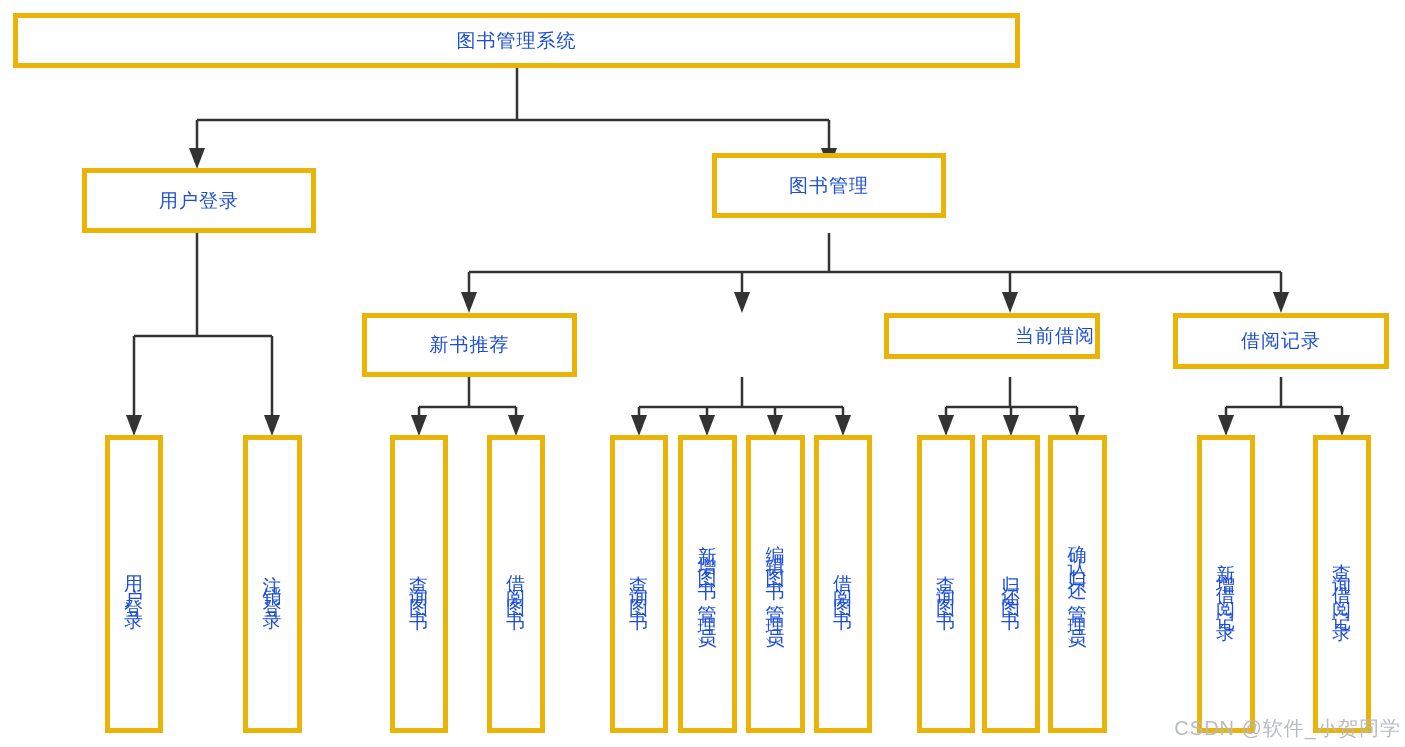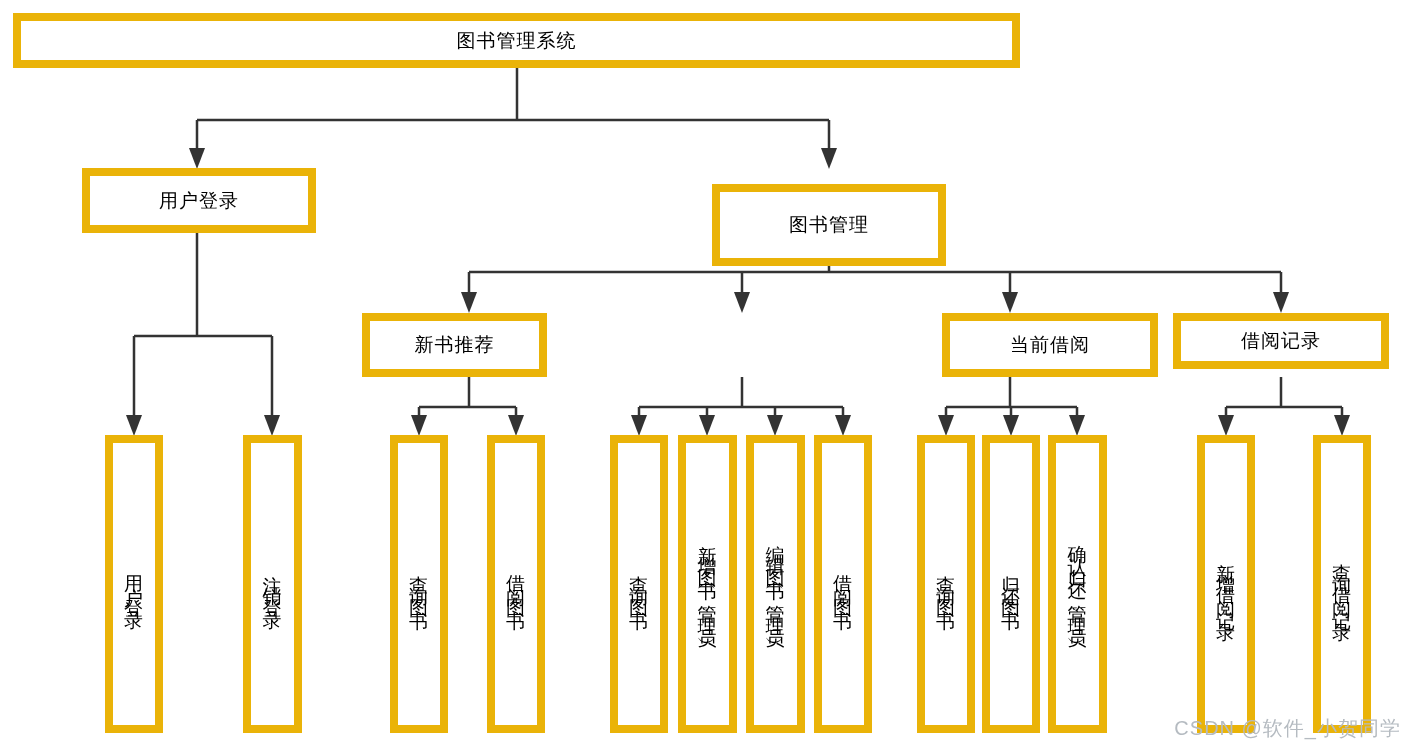--- a/index.html
+++ b/index.html
@@ -3,23 +3,23 @@
 <meta charset="utf-8">
 <style>
   html,body { margin:0; padding:0; background:#ffffff; }
   .stage {
     position:relative; width:1405px; height:747px; background:#ffffff;
     font-family:"Liberation Sans", sans-serif; color:#333333; overflow:hidden;
   }
   svg.connectors { position:absolute; left:0; top:0; width:1405px; height:747px; }
   .box {
     position:absolute; box-sizing:border-box;
-    border:8px solid #eab308; background:#ffffff;
+    border:5px solid #eab308; background:#ffffff;
     display:flex; align-items:center; justify-content:center;
-    font-size:19px; color:#000000;
+    font-size:19px; color:#1d4ed8;
   }
   .hbox span { letter-spacing:1px; white-space:nowrap; }
   .vbox span {
     writing-mode:vertical-rl; text-orientation:mixed;
     letter-spacing:12px; line-height:1; white-space:nowrap;
   }
   .watermark {
     position:absolute; right:4px; bottom:5px;
     font-size:20px; color:#b5bbc1; letter-spacing:1px;
     z-index:5; pointer-events:none;
@@ -63,28 +63,28 @@
     </g>
   </svg>
 
   <div class="box hbox" style="left:13px; top:13px; width:1007px; height:55px;">
     <span>图书管理系统</span>
   </div>
 
   <div class="box hbox" style="left:82px; top:168px; width:234px; height:65px;">
     <span>用户登录</span>
   </div>
-  <div class="box hbox" style="left:712px; top:184px; width:234px; height:82px;">
+  <div class="box hbox" style="left:712px; top:153px; width:234px; height:65px;">
     <span>图书管理</span>
   </div>
 
-  <div class="box hbox" style="left:362px; top:313px; width:185px; height:64px;">
+  <div class="box hbox" style="left:362px; top:313px; width:215px; height:64px;">
     <span>新书推荐</span>
   </div>
-  <div class="box hbox" style="left:942px; top:313px; width:216px; height:64px;">
+  <div class="box hbox" style="left:884px; top:313px; width:216px; height:46px;justify-content:flex-end;">
     <span>当前借阅</span>
   </div>
   <div class="box hbox" style="left:1173px; top:313px; width:216px; height:56px;">
     <span>借阅记录</span>
   </div>
 
   <div class="box vbox" style="left:105px; top:435px; width:58px; height:298px;">
     <span>用户登录</span>
   </div>
   <div class="box vbox" style="left:243px; top:435px; width:59px; height:298px;">

